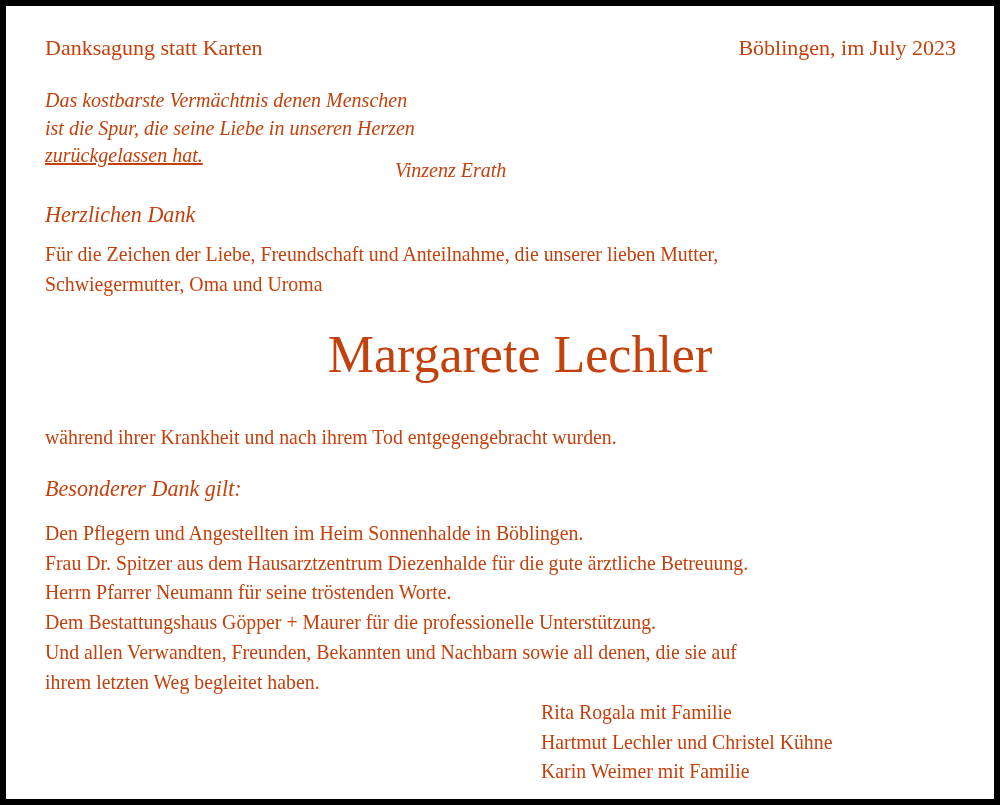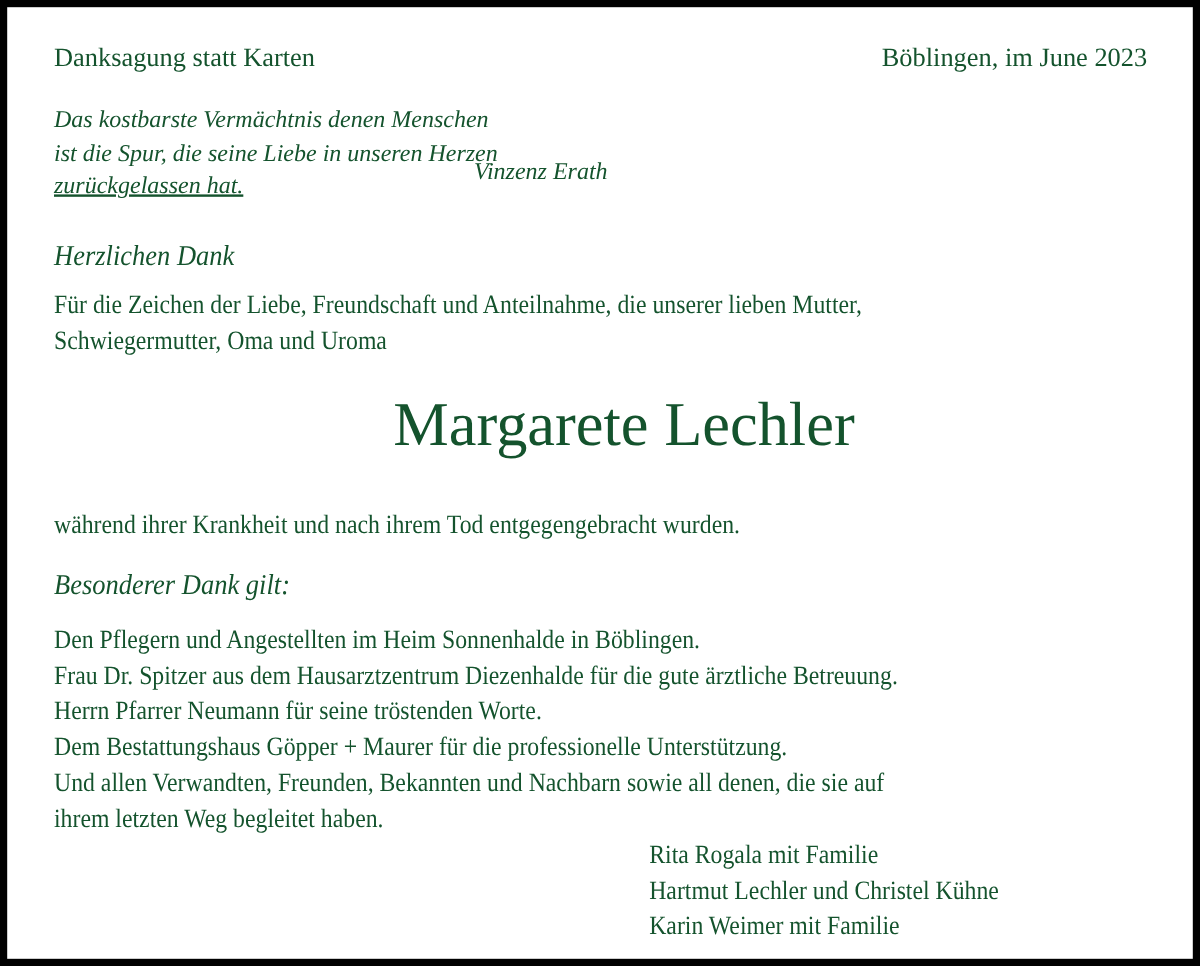--- a/index.html
+++ b/index.html
@@ -3,42 +3,42 @@
   <meta charset="utf-8">
   <style>
     html, body { margin: 0; padding: 0; background: #ffffff; }
     body { width: 1000px; height: 805px; overflow: hidden; position: relative; }
     .frame {
       position: absolute; left: 0; top: 0;
       width: 1000px; height: 805px;
       box-sizing: border-box;
       border: 6px solid #000000;
       background: #ffffff;
-      color: #14532d;
+      color: #c2410c;
       font-family: "Liberation Serif", "DejaVu Serif", serif;
     }
     .abs { position: absolute; white-space: nowrap; line-height: 1; }
     .reg { font-size: 22px; transform-origin: left top; }
     .quote { font-size: 20px; font-style: italic; }
     .head-ital { font-size: 24px; font-style: italic; }
     .name { font-size: 52px; margin-left: 40px; }
   </style>
 </head>
 <body>
 
 <div class="frame">
 
   <div class="abs reg" style="left:39px; top:31px;">Danksagung statt Karten</div>
-  <div class="abs reg" style="right:38px; top:31px;">Böblingen, im June 2023</div>
+  <div class="abs reg" style="right:38px; top:31px;">Böblingen, im July 2023</div>
 
   <div>
     <div class="abs quote" style="left:39px; top:84px;">Das kostbarste Vermächtnis denen Menschen</div>
     <div class="abs quote" style="left:39px; top:112px;">ist die Spur, die seine Liebe in unseren Herzen</div>
     <div class="abs quote" style="left:39px; top:139px;text-decoration:underline;">zurückgelassen hat.</div>
-    <div class="abs quote" style="left:389px; top:127px;">Vinzenz Erath</div>
+    <div class="abs quote" style="left:389px; top:154px;">Vinzenz Erath</div>
   </div>
 
   <div class="abs head-ital" style="left:39px; top:196px; transform: scaleX(0.92); transform-origin:left top;">Herzlichen Dank</div>
   <div class="abs reg" style="left:39px; top:237px; transform: scaleX(0.9);">Für die Zeichen der Liebe, Freundschaft und Anteilnahme, die unserer lieben Mutter,</div>
   <div class="abs reg" style="left:39px; top:267px; transform: scaleX(0.9);">Schwiegermutter, Oma und Uroma</div>
 
   <div class="abs name" style="left:0; right:0; top:323px; text-align:center;">Margarete Lechler</div>
 
   <div class="abs reg" style="left:39px; top:420px; transform: scaleX(0.9);">während ihrer Krankheit und nach ihrem Tod entgegengebracht wurden.</div>
 

